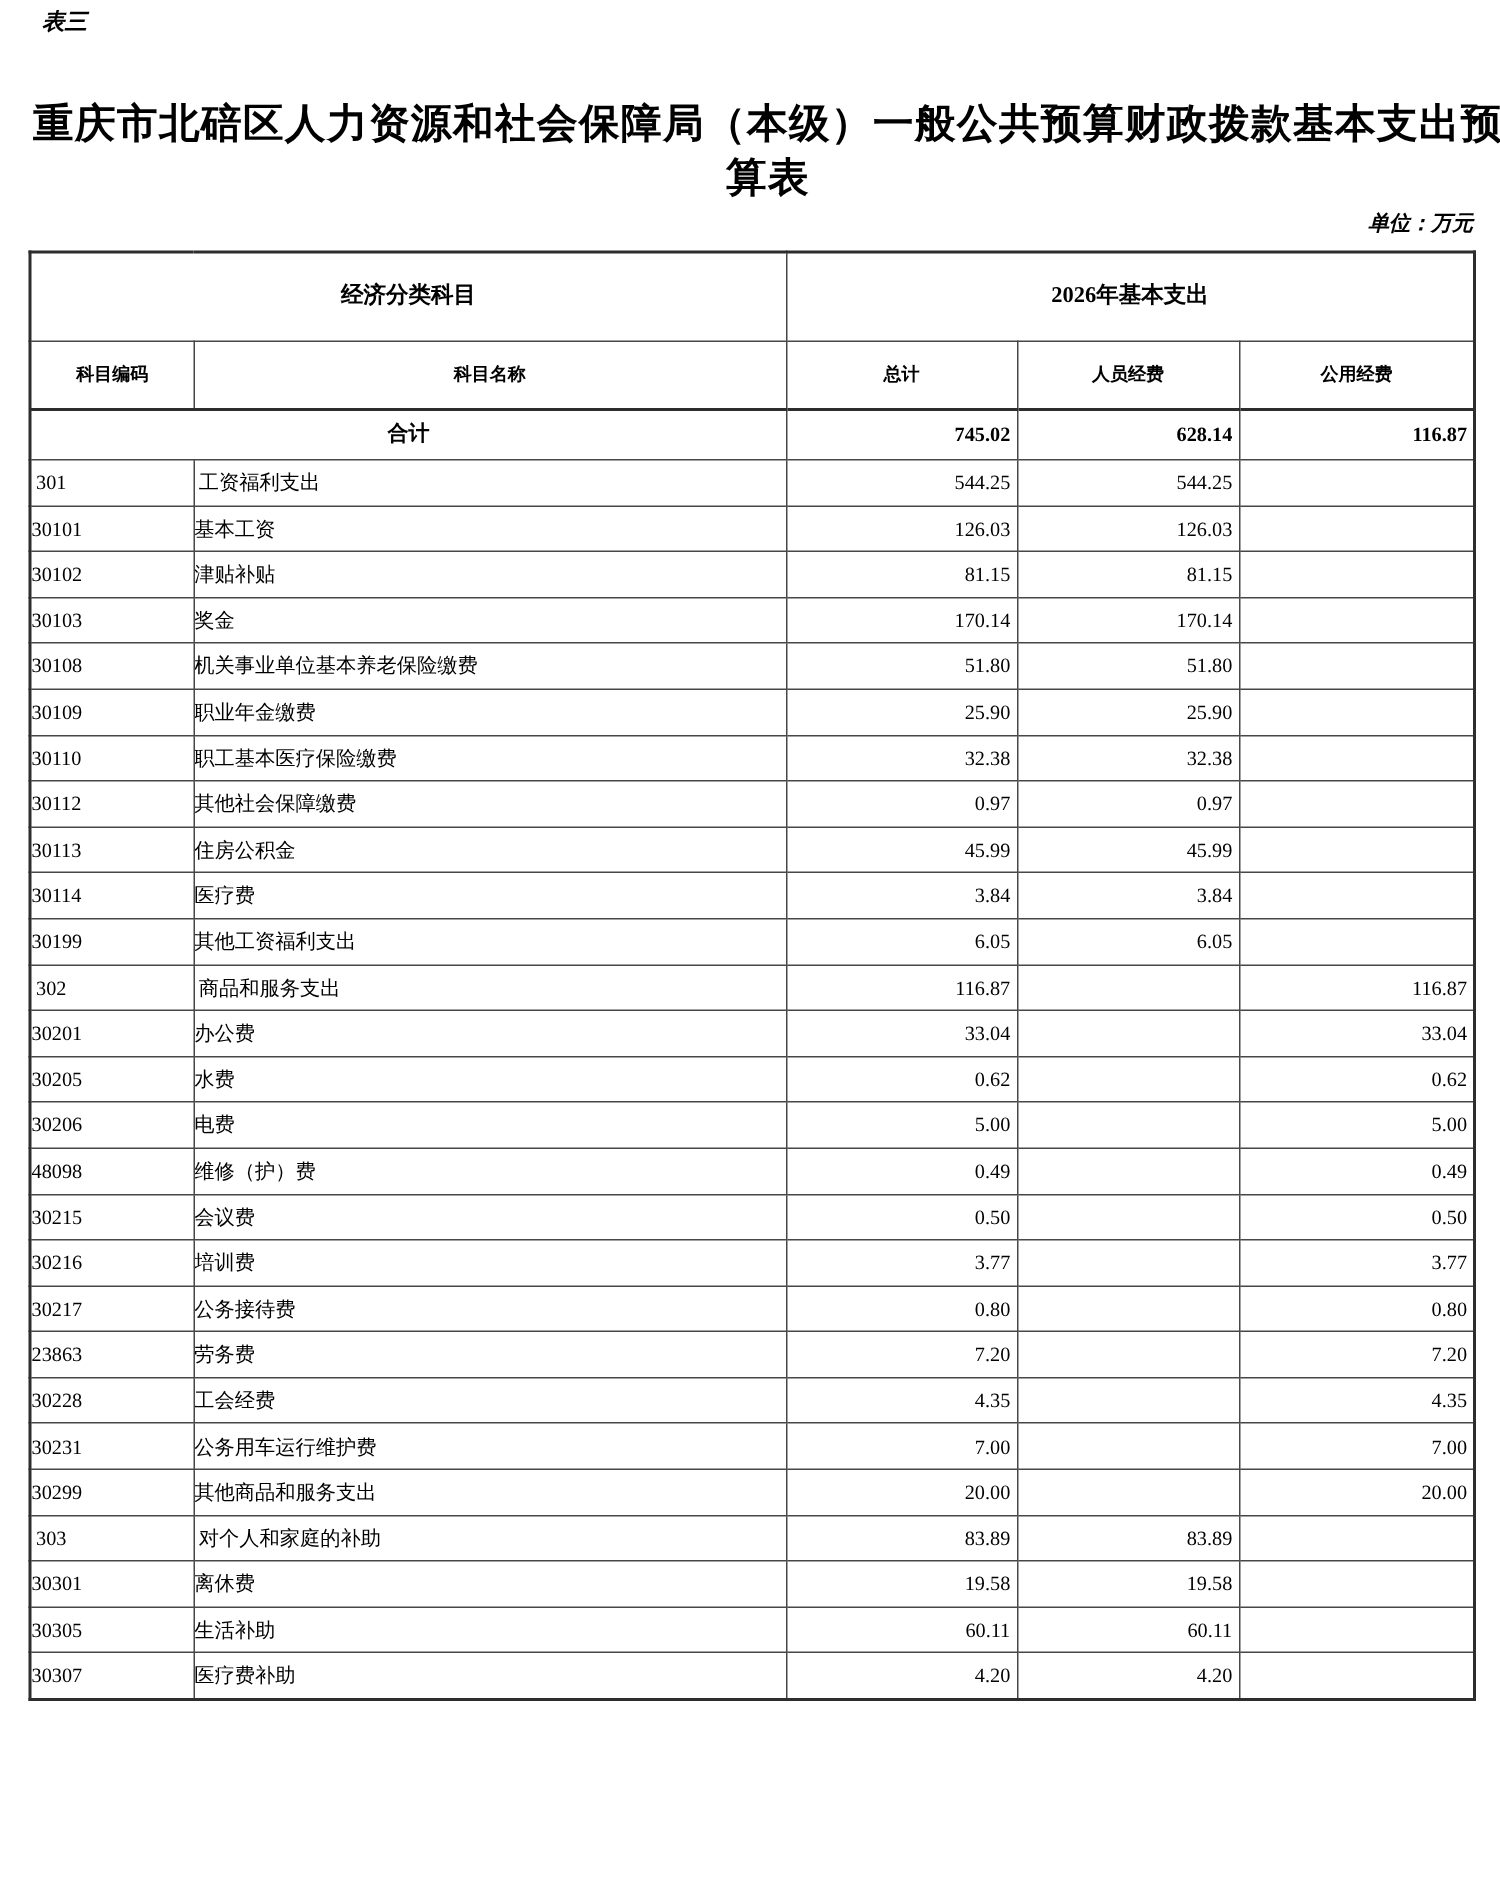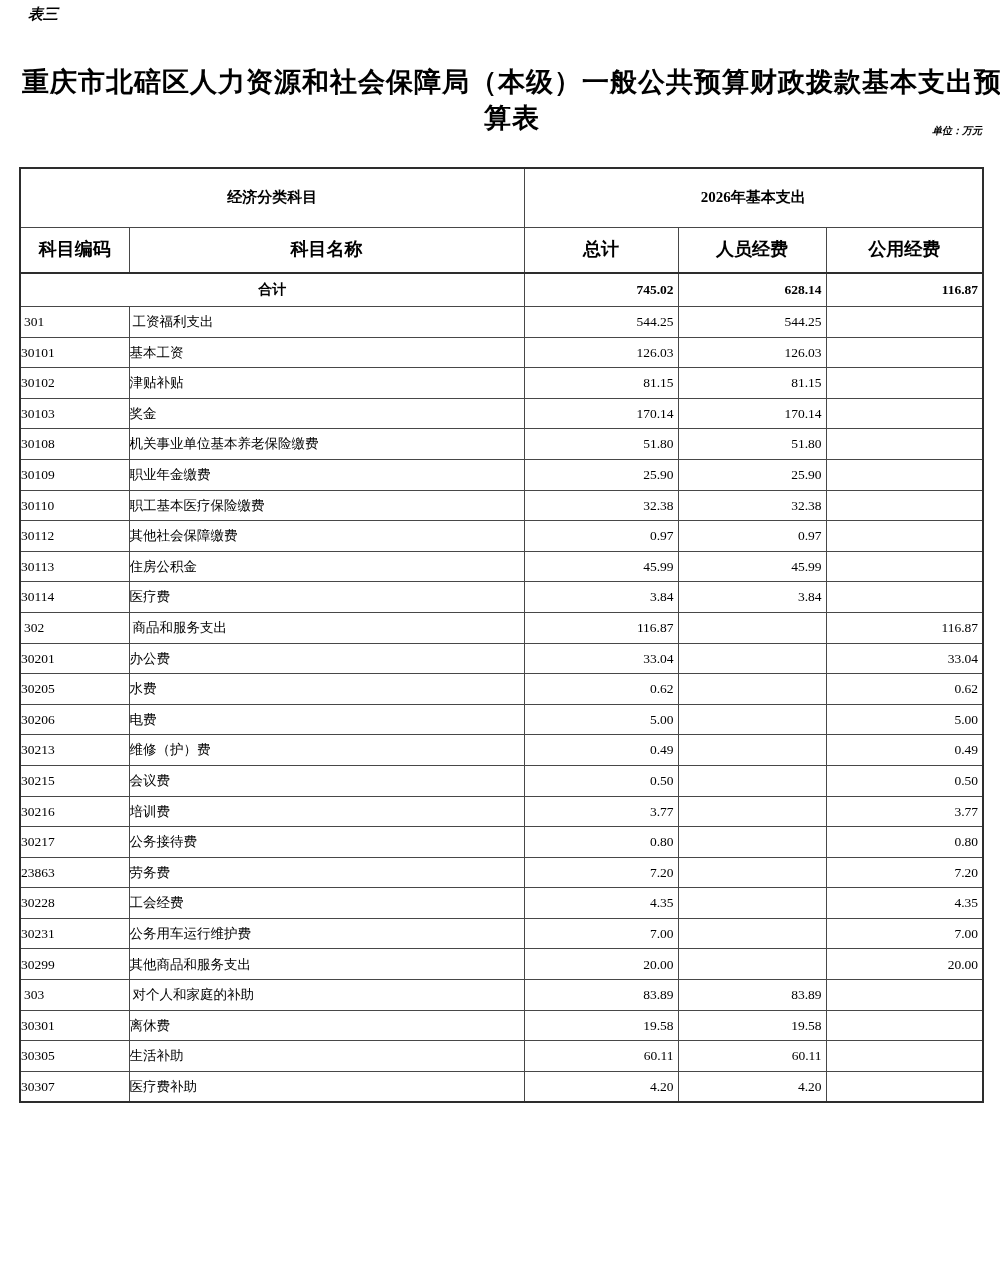--- a/index.html
+++ b/index.html
@@ -13,36 +13,36 @@
     font-size:15px;font-weight:700;font-style:italic;
     font-family:"Liberation Serif","DejaVu Serif",serif;
   }
   .title{
     position:absolute;left:0;top:52px;width:1000px;
     text-align:center;font-size:27px;font-weight:800;margin:12px;
     font-family:"Liberation Sans","DejaVu Sans",sans-serif;
     letter-spacing:1px;
   }
   .unit{
-    position:absolute;left:19px;top:124px;width:963px;
-    text-align:right;font-size:10px;font-style:italic;font-weight:600;
+    position:absolute;left:19px;top:140px;width:963px;
+    text-align:right;font-size:14px;font-style:italic;font-weight:600;
   }
   table.budget{
     position:absolute;left:19px;top:167px;
     border-collapse:collapse;table-layout:fixed;width:963px;
     border:2px solid #2d2d2d;
   }
   table.budget th, table.budget td{
     border:1px solid #474747;
     font-size:13.5px;line-height:1.15;
     padding:0 4px;overflow:hidden;white-space:nowrap;
     vertical-align:middle;
   }
   tr.h1 th{height:58px;font-size:15px;font-weight:700;text-align:center;}
-  tr.h2 th{height:44px;font-size:18px;font-weight:700;text-align:center;border-bottom:2px solid #2d2d2d;font-family:Liberation Mono, monospace;}
+  tr.h2 th{height:44px;font-size:12px;font-weight:700;text-align:center;border-bottom:2px solid #2d2d2d;}
   tr.total-row td{height:32px;font-weight:700;}
   tr.total-row td.label{text-align:center;font-size:14px;margin-top:15px;}
   tr.data-row td{height:29.6px;font-weight:400;}
   td.num{text-align:right;padding-right:5px;}
   tr.lvl1 td.code, tr.lvl1 td.name{padding-left:3px;}
   tr.lvl2 td.code, tr.lvl2 td.name{padding-left:0;}
   td.name{text-align:left;}
   td.code{text-align:left;}
 </style>
 </head>
@@ -145,20 +145,27 @@
     <td class="num">45.99</td>
     <td class="num"></td>
   </tr>
       <tr class="data-row lvl2">
     <td class="code">30114</td>
     <td class="name">医疗费</td>
     <td class="num">3.84</td>
     <td class="num">3.84</td>
     <td class="num"></td>
   </tr>
+      <tr class="data-row lvl2">
+    <td class="code">30199</td>
+    <td class="name">其他工资福利支出</td>
+    <td class="num">6.05</td>
+    <td class="num">6.05</td>
+    <td class="num"></td>
+  </tr>
       <tr class="data-row lvl1">
     <td class="code">302</td>
     <td class="name">商品和服务支出</td>
     <td class="num">116.87</td>
     <td class="num"></td>
     <td class="num">116.87</td>
   </tr>
       <tr class="data-row lvl2">
     <td class="code">30201</td>
     <td class="name">办公费</td>
@@ -174,21 +181,21 @@
     <td class="num">0.62</td>
   </tr>
       <tr class="data-row lvl2">
     <td class="code">30206</td>
     <td class="name">电费</td>
     <td class="num">5.00</td>
     <td class="num"></td>
     <td class="num">5.00</td>
   </tr>
       <tr class="data-row lvl2">
-    <td class="code">30213</td>
+    <td class="code">48098</td>
     <td class="name">维修（护）费</td>
     <td class="num">0.49</td>
     <td class="num"></td>
     <td class="num">0.49</td>
   </tr>
       <tr class="data-row lvl2">
     <td class="code">30215</td>
     <td class="name">会议费</td>
     <td class="num">0.50</td>
     <td class="num"></td>

